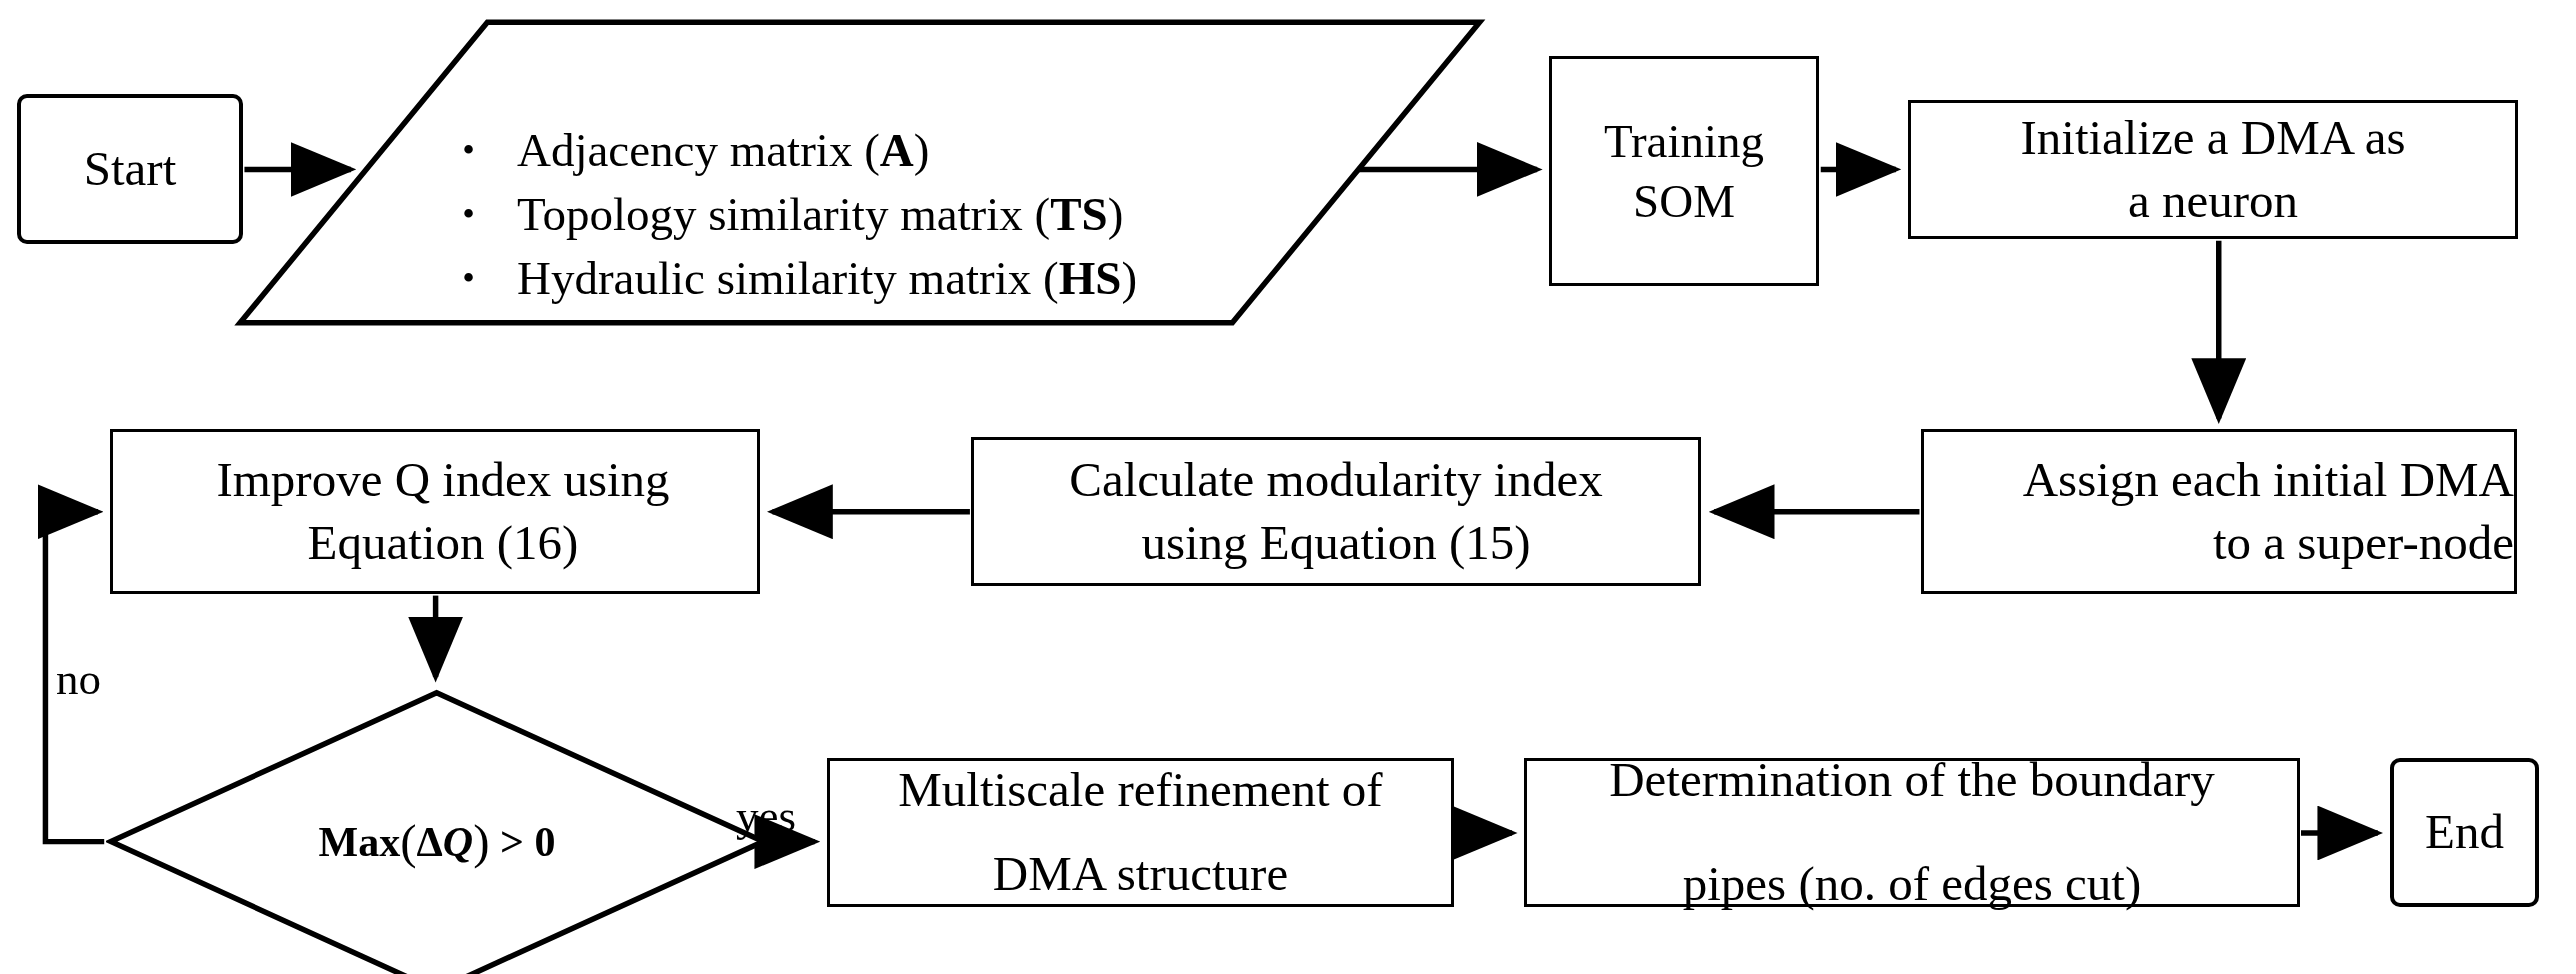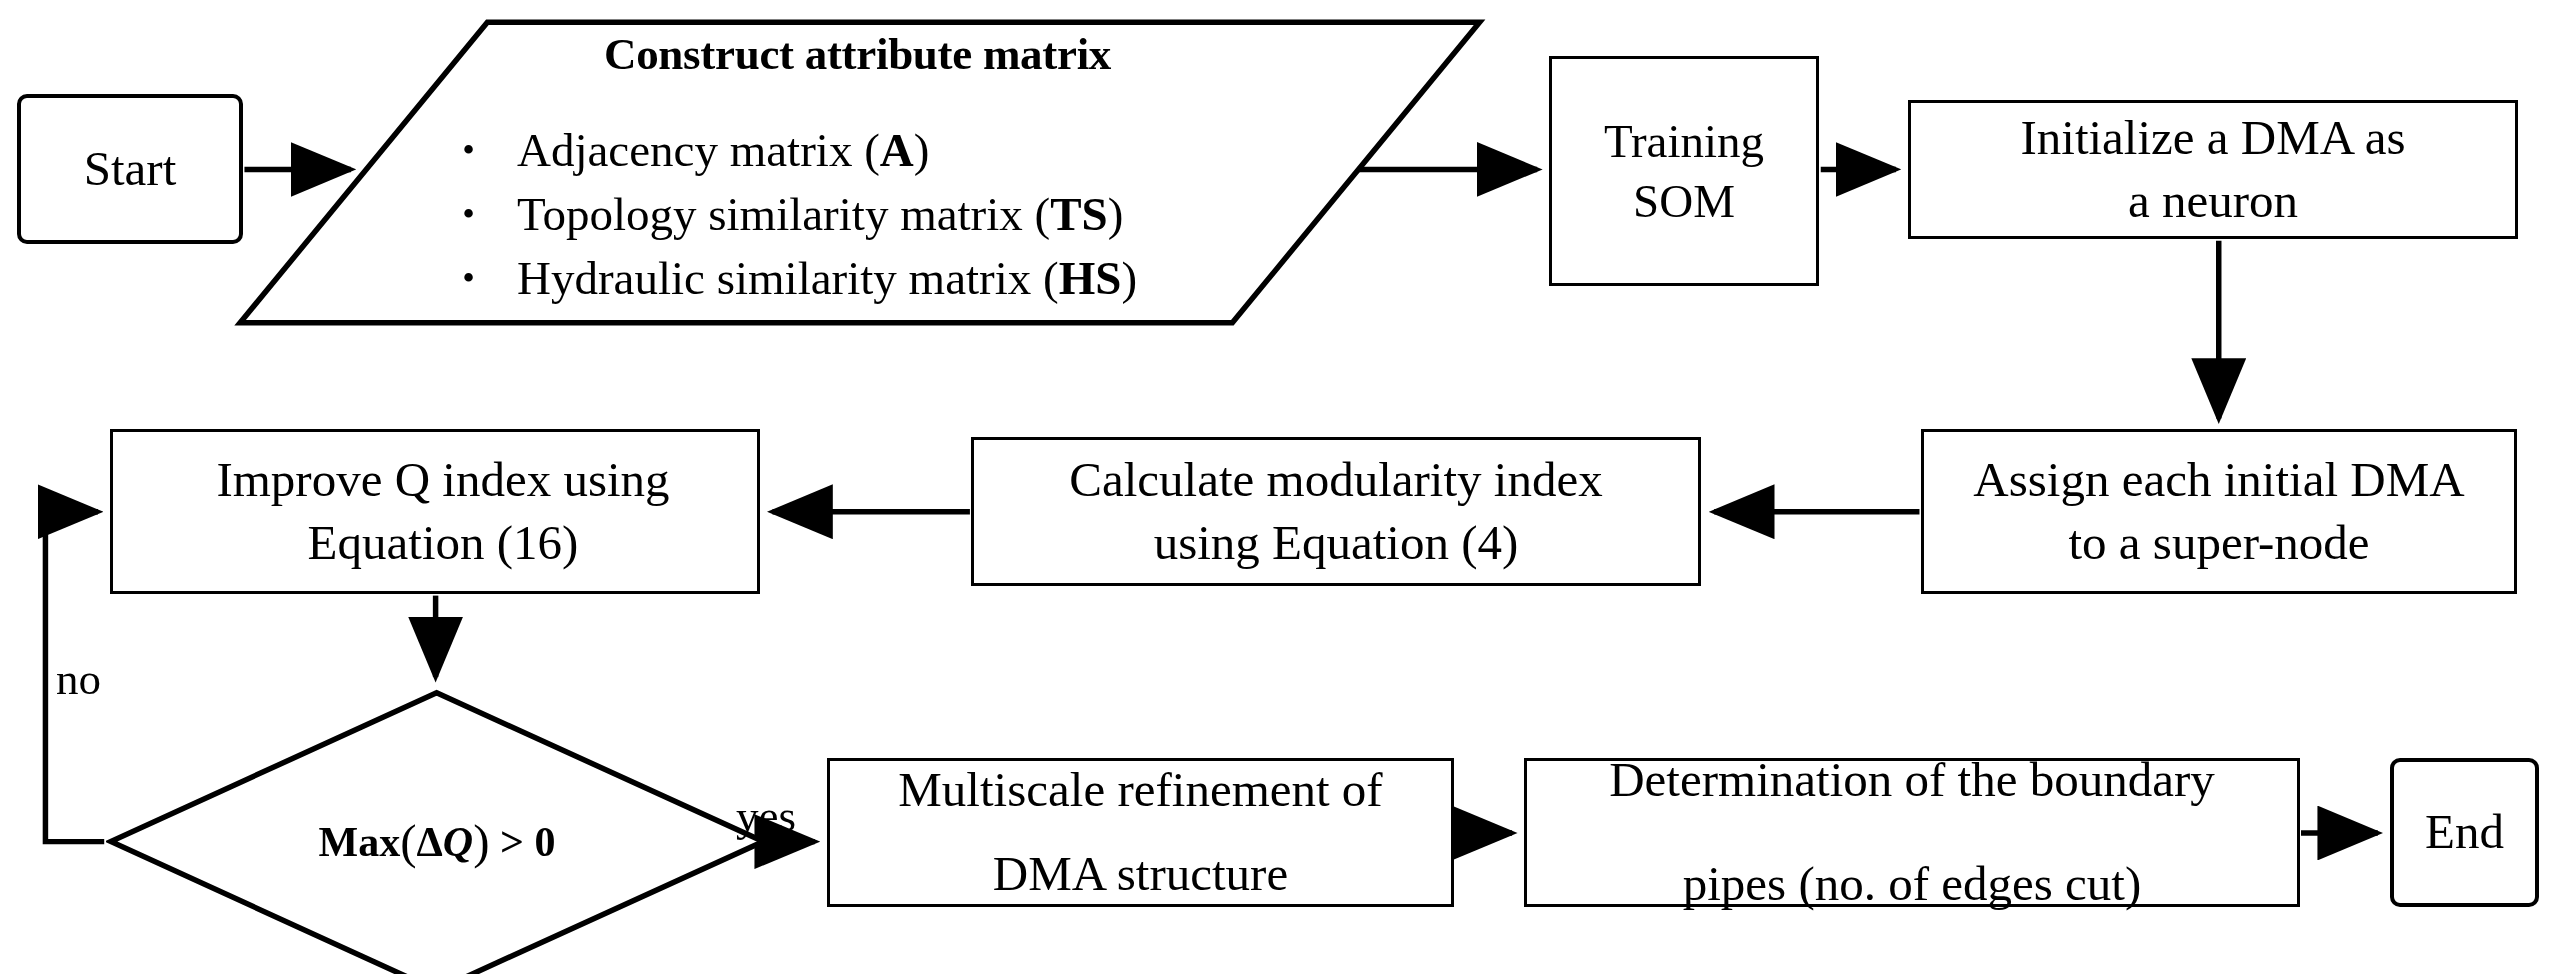--- a/index.html
+++ b/index.html
@@ -41,21 +41,21 @@
   .terminator{
     border:4.7px solid #000000;
     border-radius:10px;
   }
   .node .line{ display:block; white-space:nowrap; }
 
   
   #start-node{ left:17px;  top:94px;  width:226px;  height:150px; font-size:49px; }
   #training-node{ left:1549px; top:56px; width:270px; height:230px; font-size:47px;text-align:center; }
   #init-node{ left:1908px; top:100px; width:610px; height:139px; font-size:49px; }
-  #assign-node{ left:1921px; top:429px; width:596px; height:165px; font-size:49px; }
+  #assign-node{ left:1921px; top:429px; width:596px; height:165px; font-size:49px;align-items:flex-end; }
   #calc-node{ left:971px; top:437px; width:730px; height:149px; font-size:49px; }
   #improve-node{ left:110px; top:429px; width:650px; height:165px; font-size:49px;padding-left:16px; }
   #multiscale-node{ left:827px; top:758px; width:627px; height:149px; font-size:49px;gap:21px; }
   #determination-node{ left:1524px; top:758px; width:776px; height:149px; font-size:49px;gap:41px; }
   #end-node{ left:2390px; top:758px; width:149px; height:149px; font-size:49px; }
 
   
   #attr-shape{
     position:absolute;
     left:227px; top:15.7px;
@@ -169,21 +169,20 @@
 
   <div class="node terminator" id="start-node">
     <span class="line">Start</span>
   </div>
 
   <div id="attr-shape">
     <svg viewBox="0 0 1610 400" width="1261" height="313" xmlns="http://www.w3.org/2000/svg">
       <polygon points="332,8 1600,8 1284,392 16,392" fill="#ffffff" stroke="#000000" stroke-width="7"></polygon>
     </svg>
     <div id="attr-content">
-      <div id="attr-title">Construct attribute matrix</div>
       <ul id="attr-list">
         <li><span>Adjacency matrix (</span><span class="sym">A</span><span>)</span></li>
         <li><span>Topology similarity matrix (</span><span class="sym">TS</span><span>)</span></li>
         <li><span>Hydraulic similarity matrix (</span><span class="sym">HS</span><span>)</span></li>
       </ul>
     </div>
   </div>
 
   <div class="node rect" id="training-node">
     <span class="line">Training</span>
@@ -195,21 +194,21 @@
     <span class="line">a neuron</span>
   </div>
 
   <div class="node rect" id="assign-node">
     <span class="line">Assign each initial DMA</span>
     <span class="line">to a super-node</span>
   </div>
 
   <div class="node rect" id="calc-node">
     <span class="line">Calculate  modularity  index</span>
-    <span class="line">using Equation (4)</span>
+    <span class="line">using Equation (15)</span>
   </div>
 
   <div class="node rect" id="improve-node">
     <span class="line">Improve  Q index using</span>
     <span class="line">Equation (16)</span>
   </div>
 
   <div id="decision-shape">
     <svg viewBox="0 0 845 392" width="662" height="307" xmlns="http://www.w3.org/2000/svg">
       <polygon points="422,6 839,196 422,386 6,196" fill="#ffffff" stroke="#000000" stroke-width="7"></polygon>

